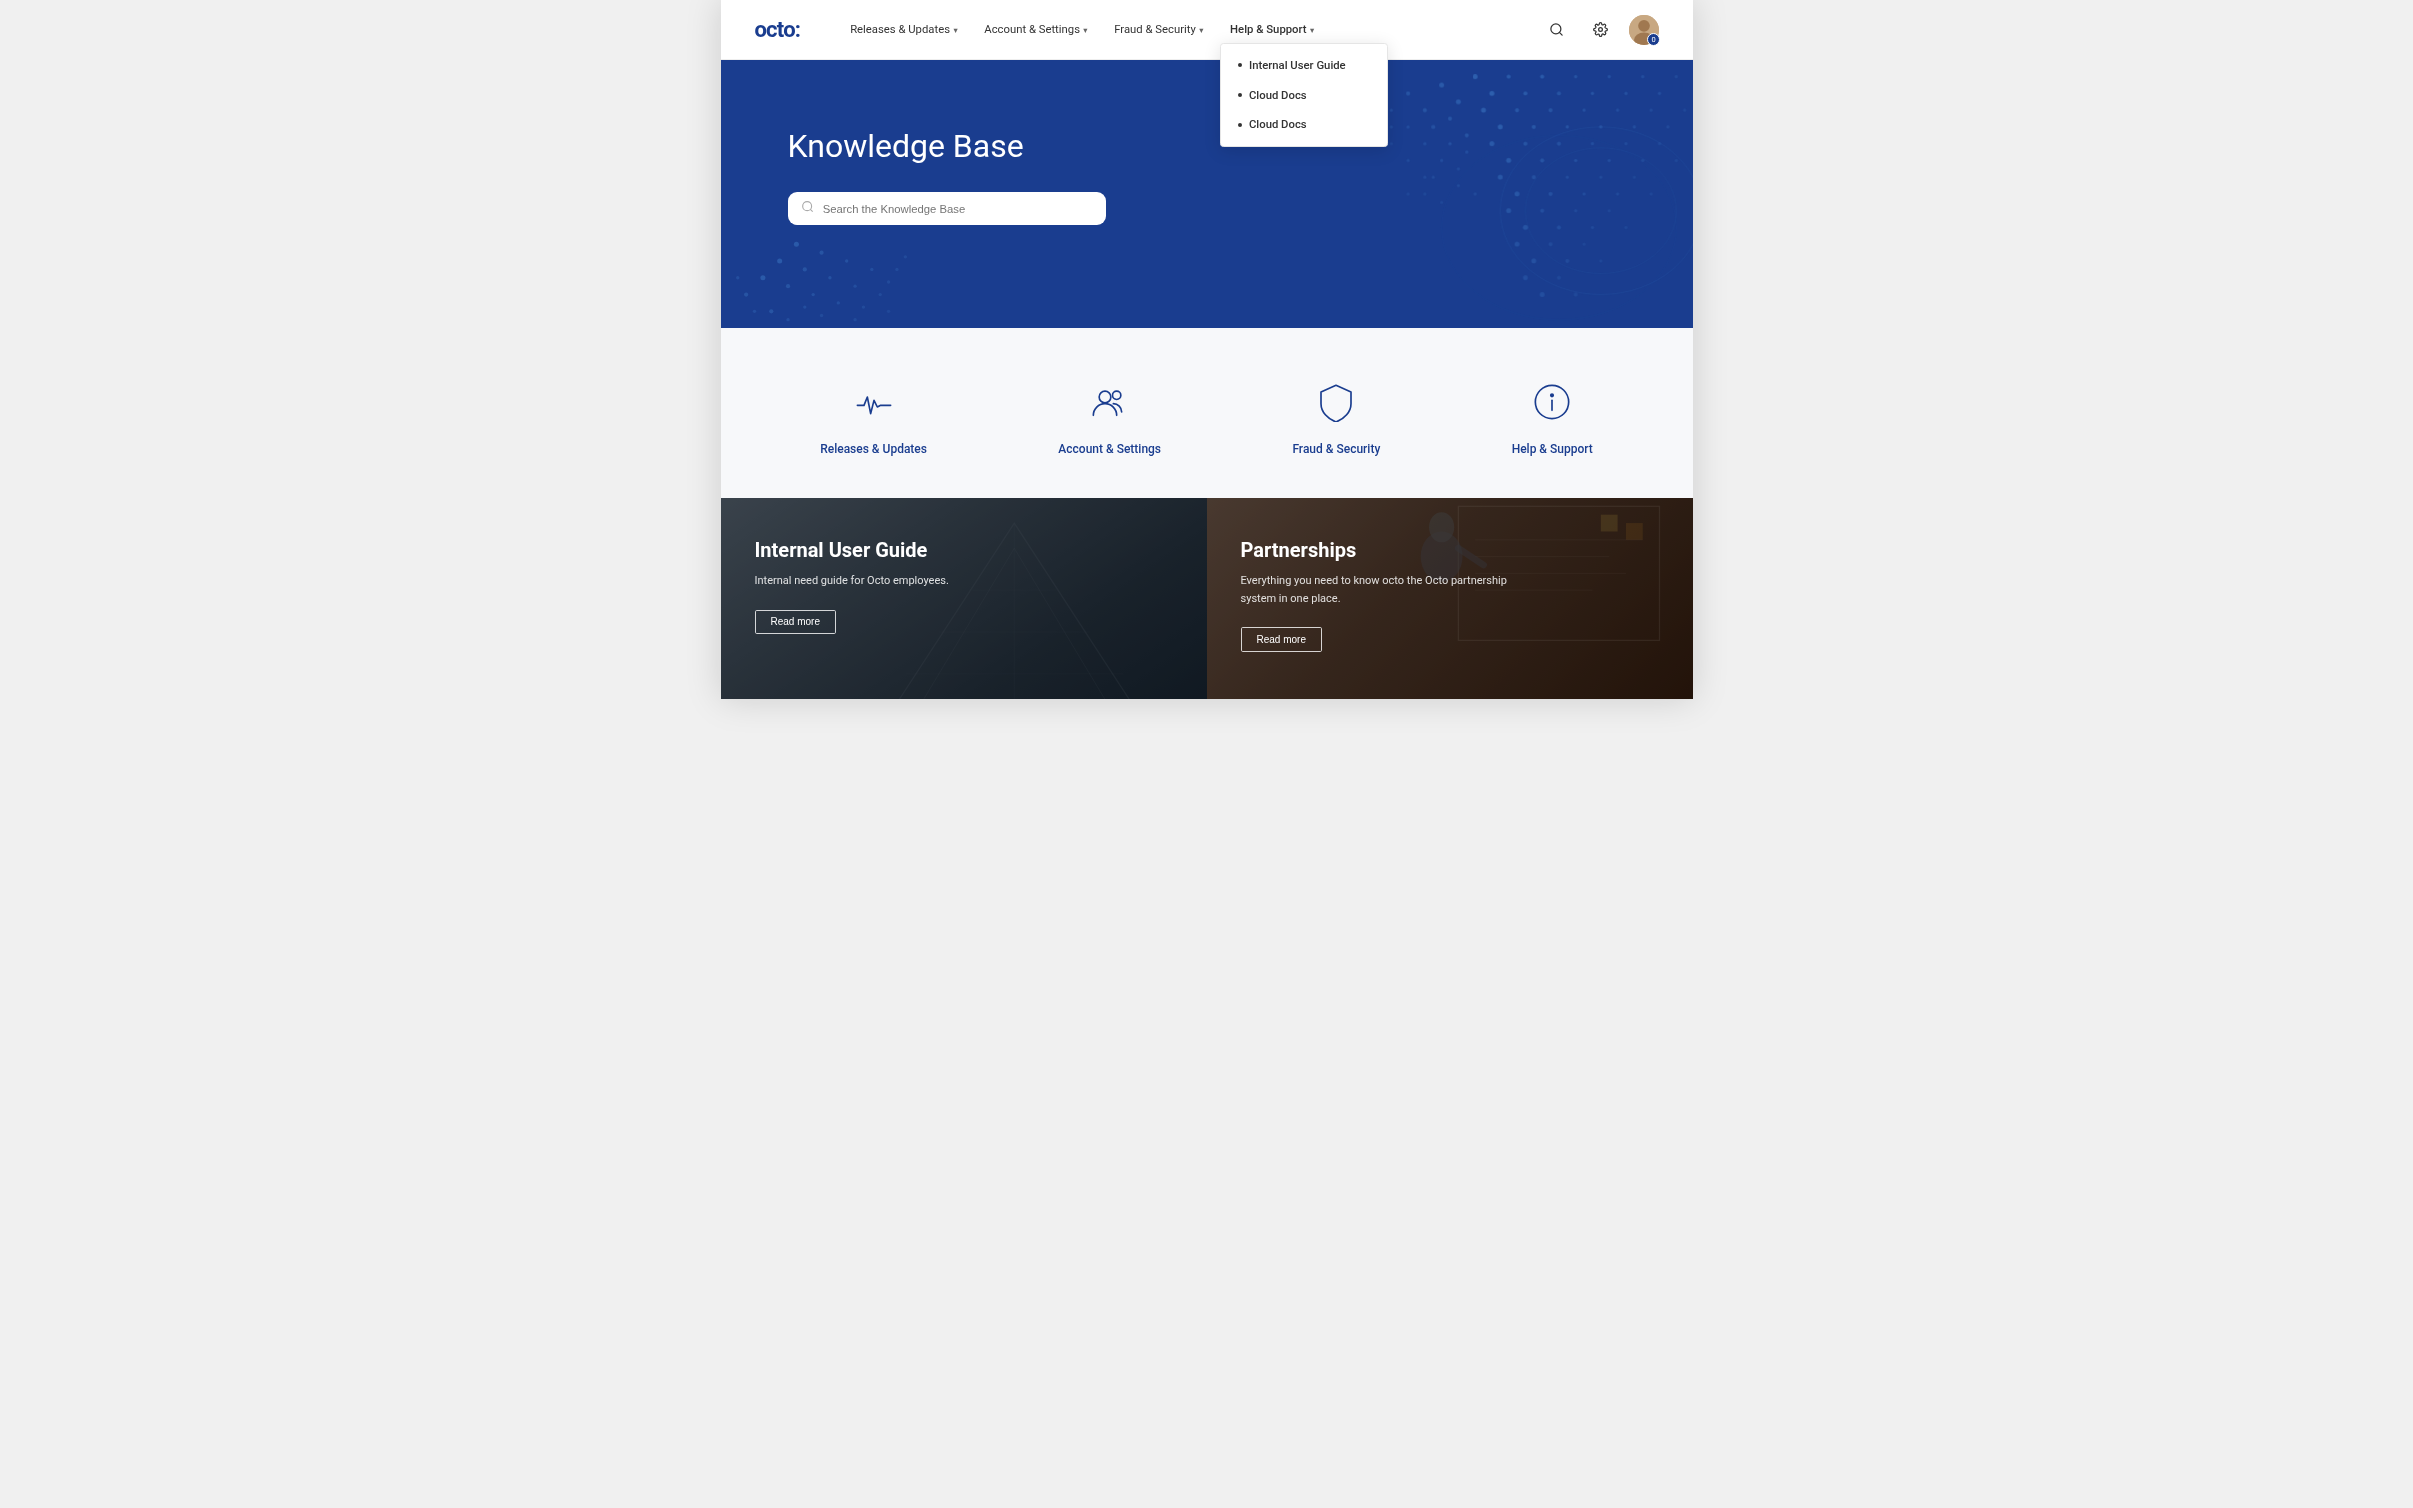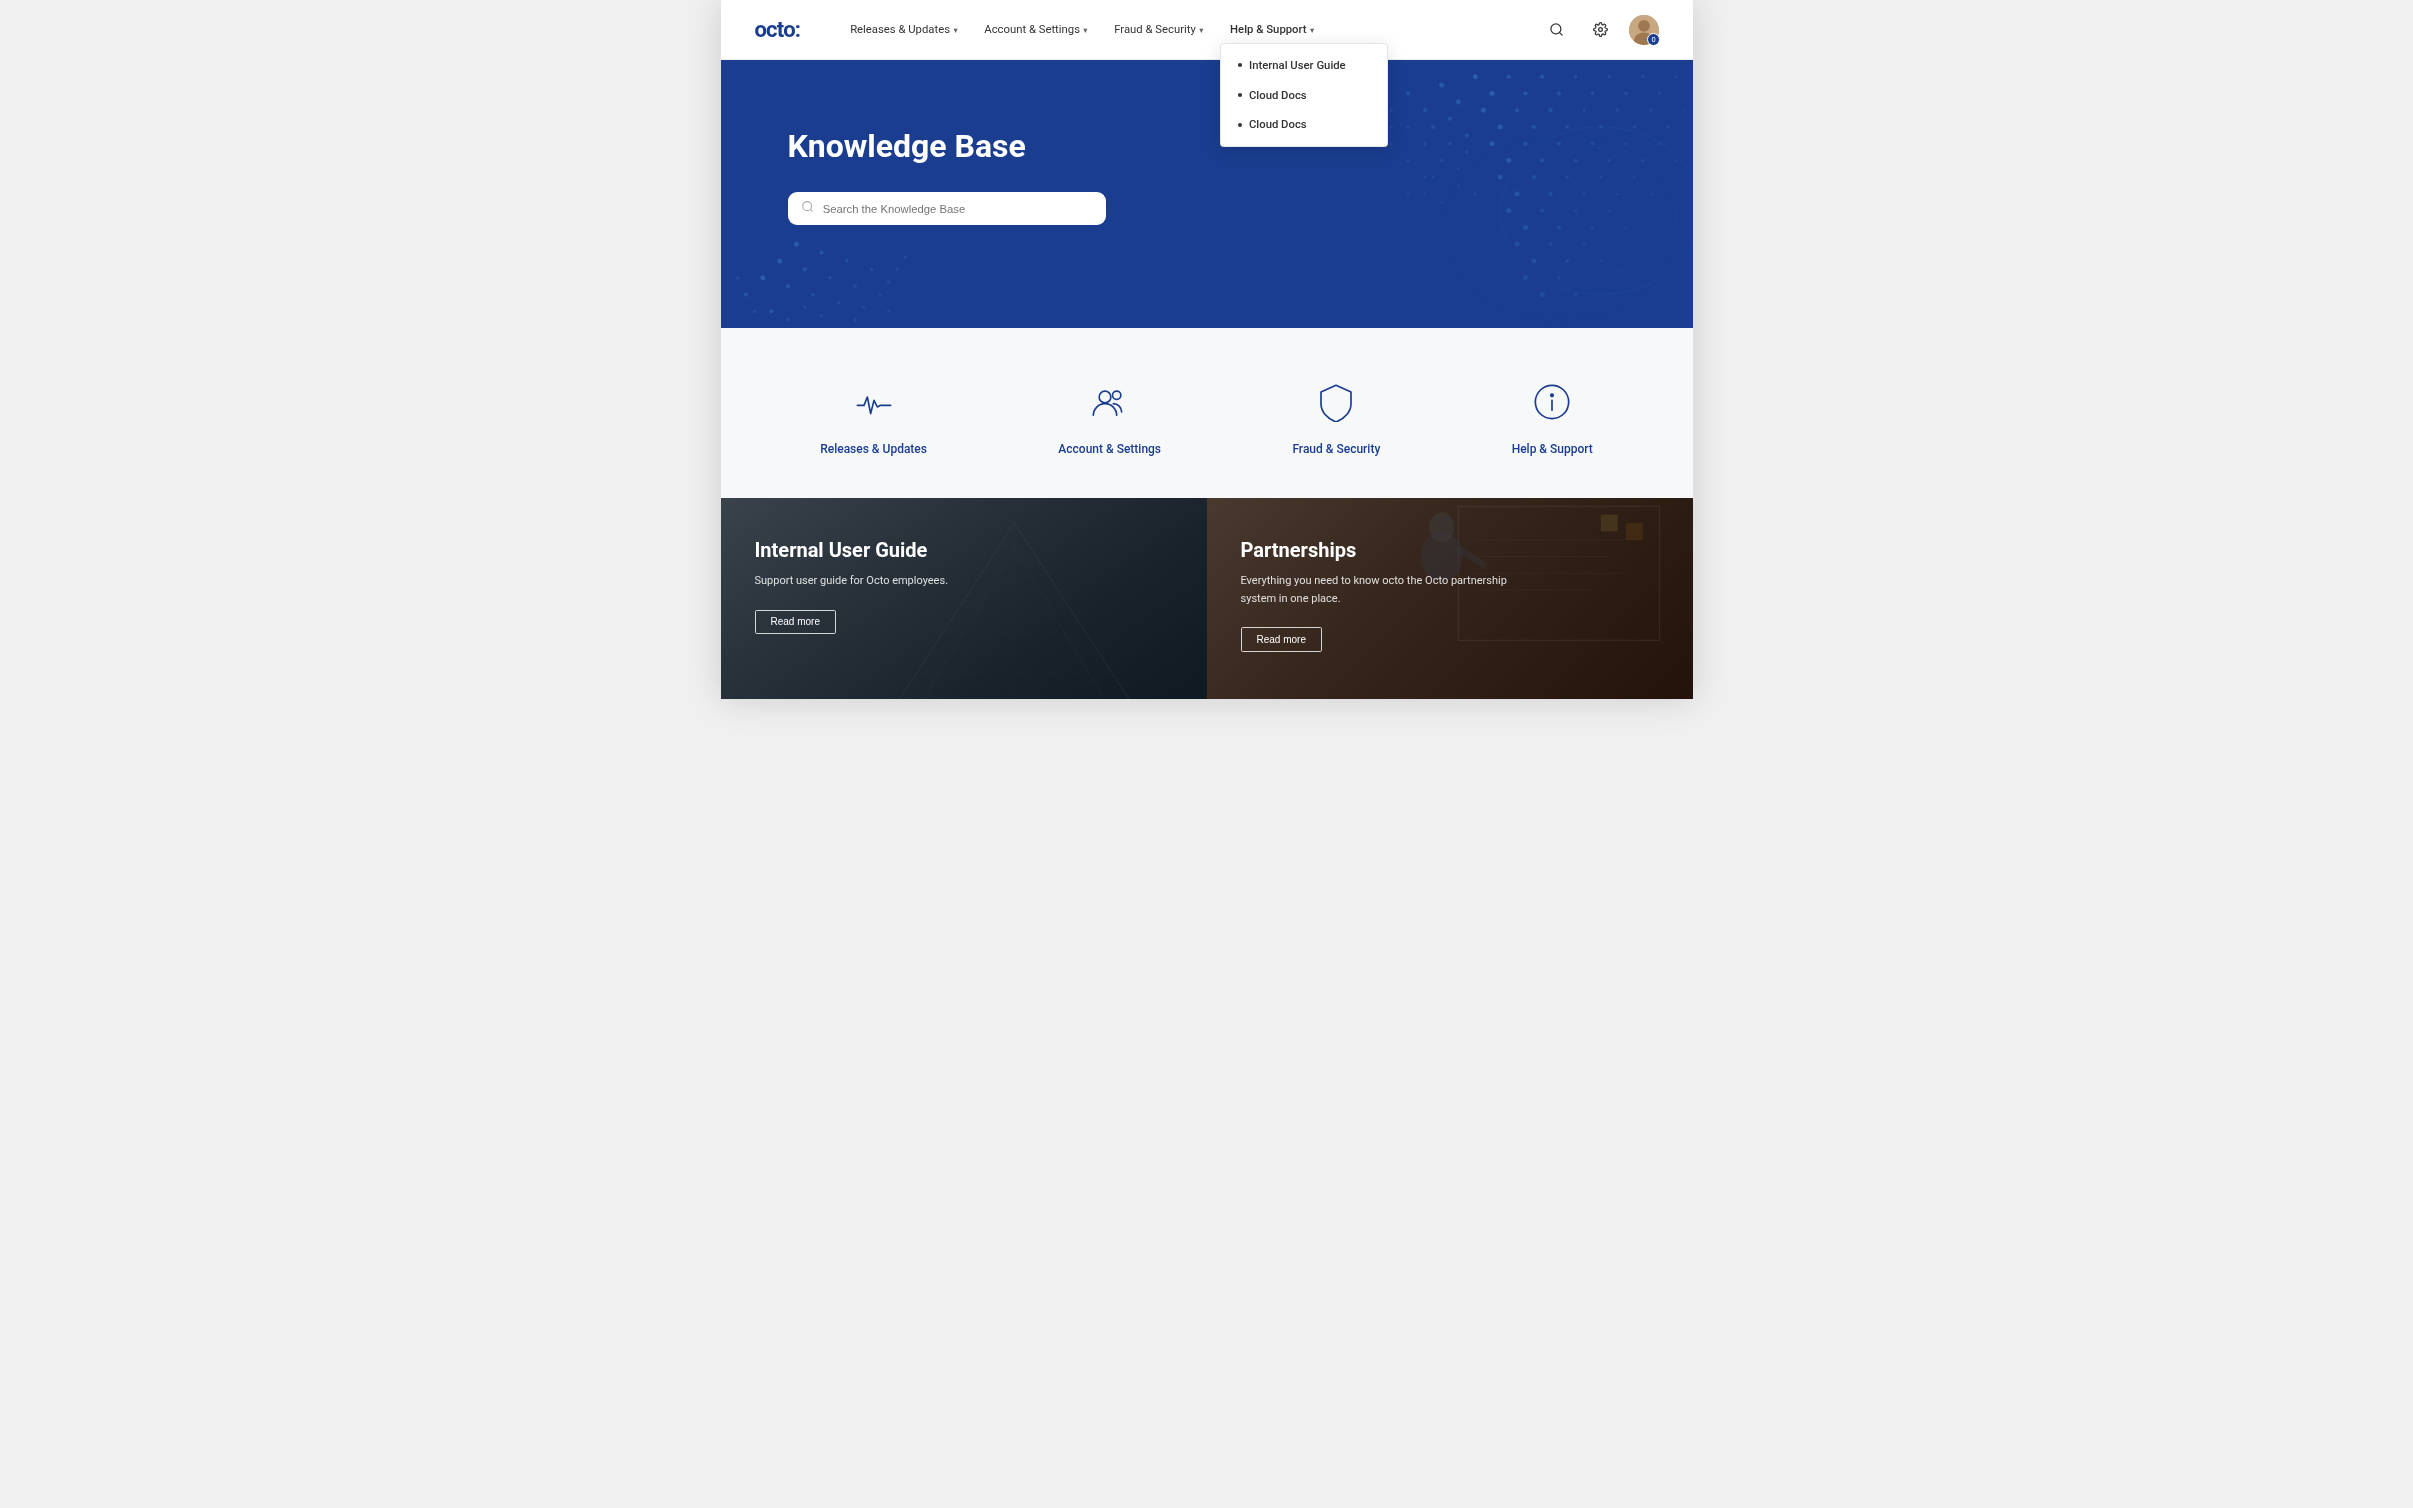--- a/index.html
+++ b/index.html
@@ -141,21 +141,21 @@
     
     .hero {
       background: #1a3d8f;
       position: relative;
       overflow: hidden;
       padding: 67px 67px 84px;
       min-height: 268px;
     }
     .hero-title {
       font-size: 32px;
-      font-weight: 700;
+      font-weight: 400;
       color: #fff;
       margin-bottom: 27px;
       position: relative;
       z-index: 2;
     }
     .search-bar {
       display: flex;
       align-items: center;
       background: #fff;
       border-radius: 9px;
@@ -606,21 +606,21 @@
         <polygon points="200,280 350,50 500,280" fill="none" stroke="#8090a0" stroke-width="1.5" opacity="0.5"></polygon>
         <polygon points="230,280 350,80 470,280" fill="none" stroke="#8090a0" stroke-width="1" opacity="0.4"></polygon>
         <line x1="350" y1="50" x2="350" y2="280" stroke="#8090a0" stroke-width="0.8" opacity="0.3"></line>
         <line x1="300" y1="130" x2="400" y2="130" stroke="#8090a0" stroke-width="0.6" opacity="0.3"></line>
         <line x1="260" y1="180" x2="440" y2="180" stroke="#8090a0" stroke-width="0.6" opacity="0.3"></line>
         <line x1="220" y1="230" x2="480" y2="230" stroke="#8090a0" stroke-width="0.6" opacity="0.3"></line>
       </svg>
       <div class="card-overlay"></div>
       <div class="card-content">
         <div class="card-title">Internal User Guide</div>
-        <div class="card-desc">Support user guide for Octo employees.</div>
+        <div class="card-desc">Internal need guide for Octo employees.</div>
         <button class="card-btn">Read more</button>
       </div>
     </div>
 
     <div class="card card-2">
       <div class="card-bg" style="background: linear-gradient(135deg, #7a6050 0%, #5a4030 40%, #3a2010 100%);"></div>
 
       <svg style="position:absolute;top:0;left:0;width:100%;height:100%;opacity:0.5;" viewBox="0 0 580 280" preserveAspectRatio="xMidYMid slice">
 
         <rect x="300" y="30" width="240" height="160" fill="none" stroke="#c0b0a0" stroke-width="1.5" opacity="0.4"></rect>

